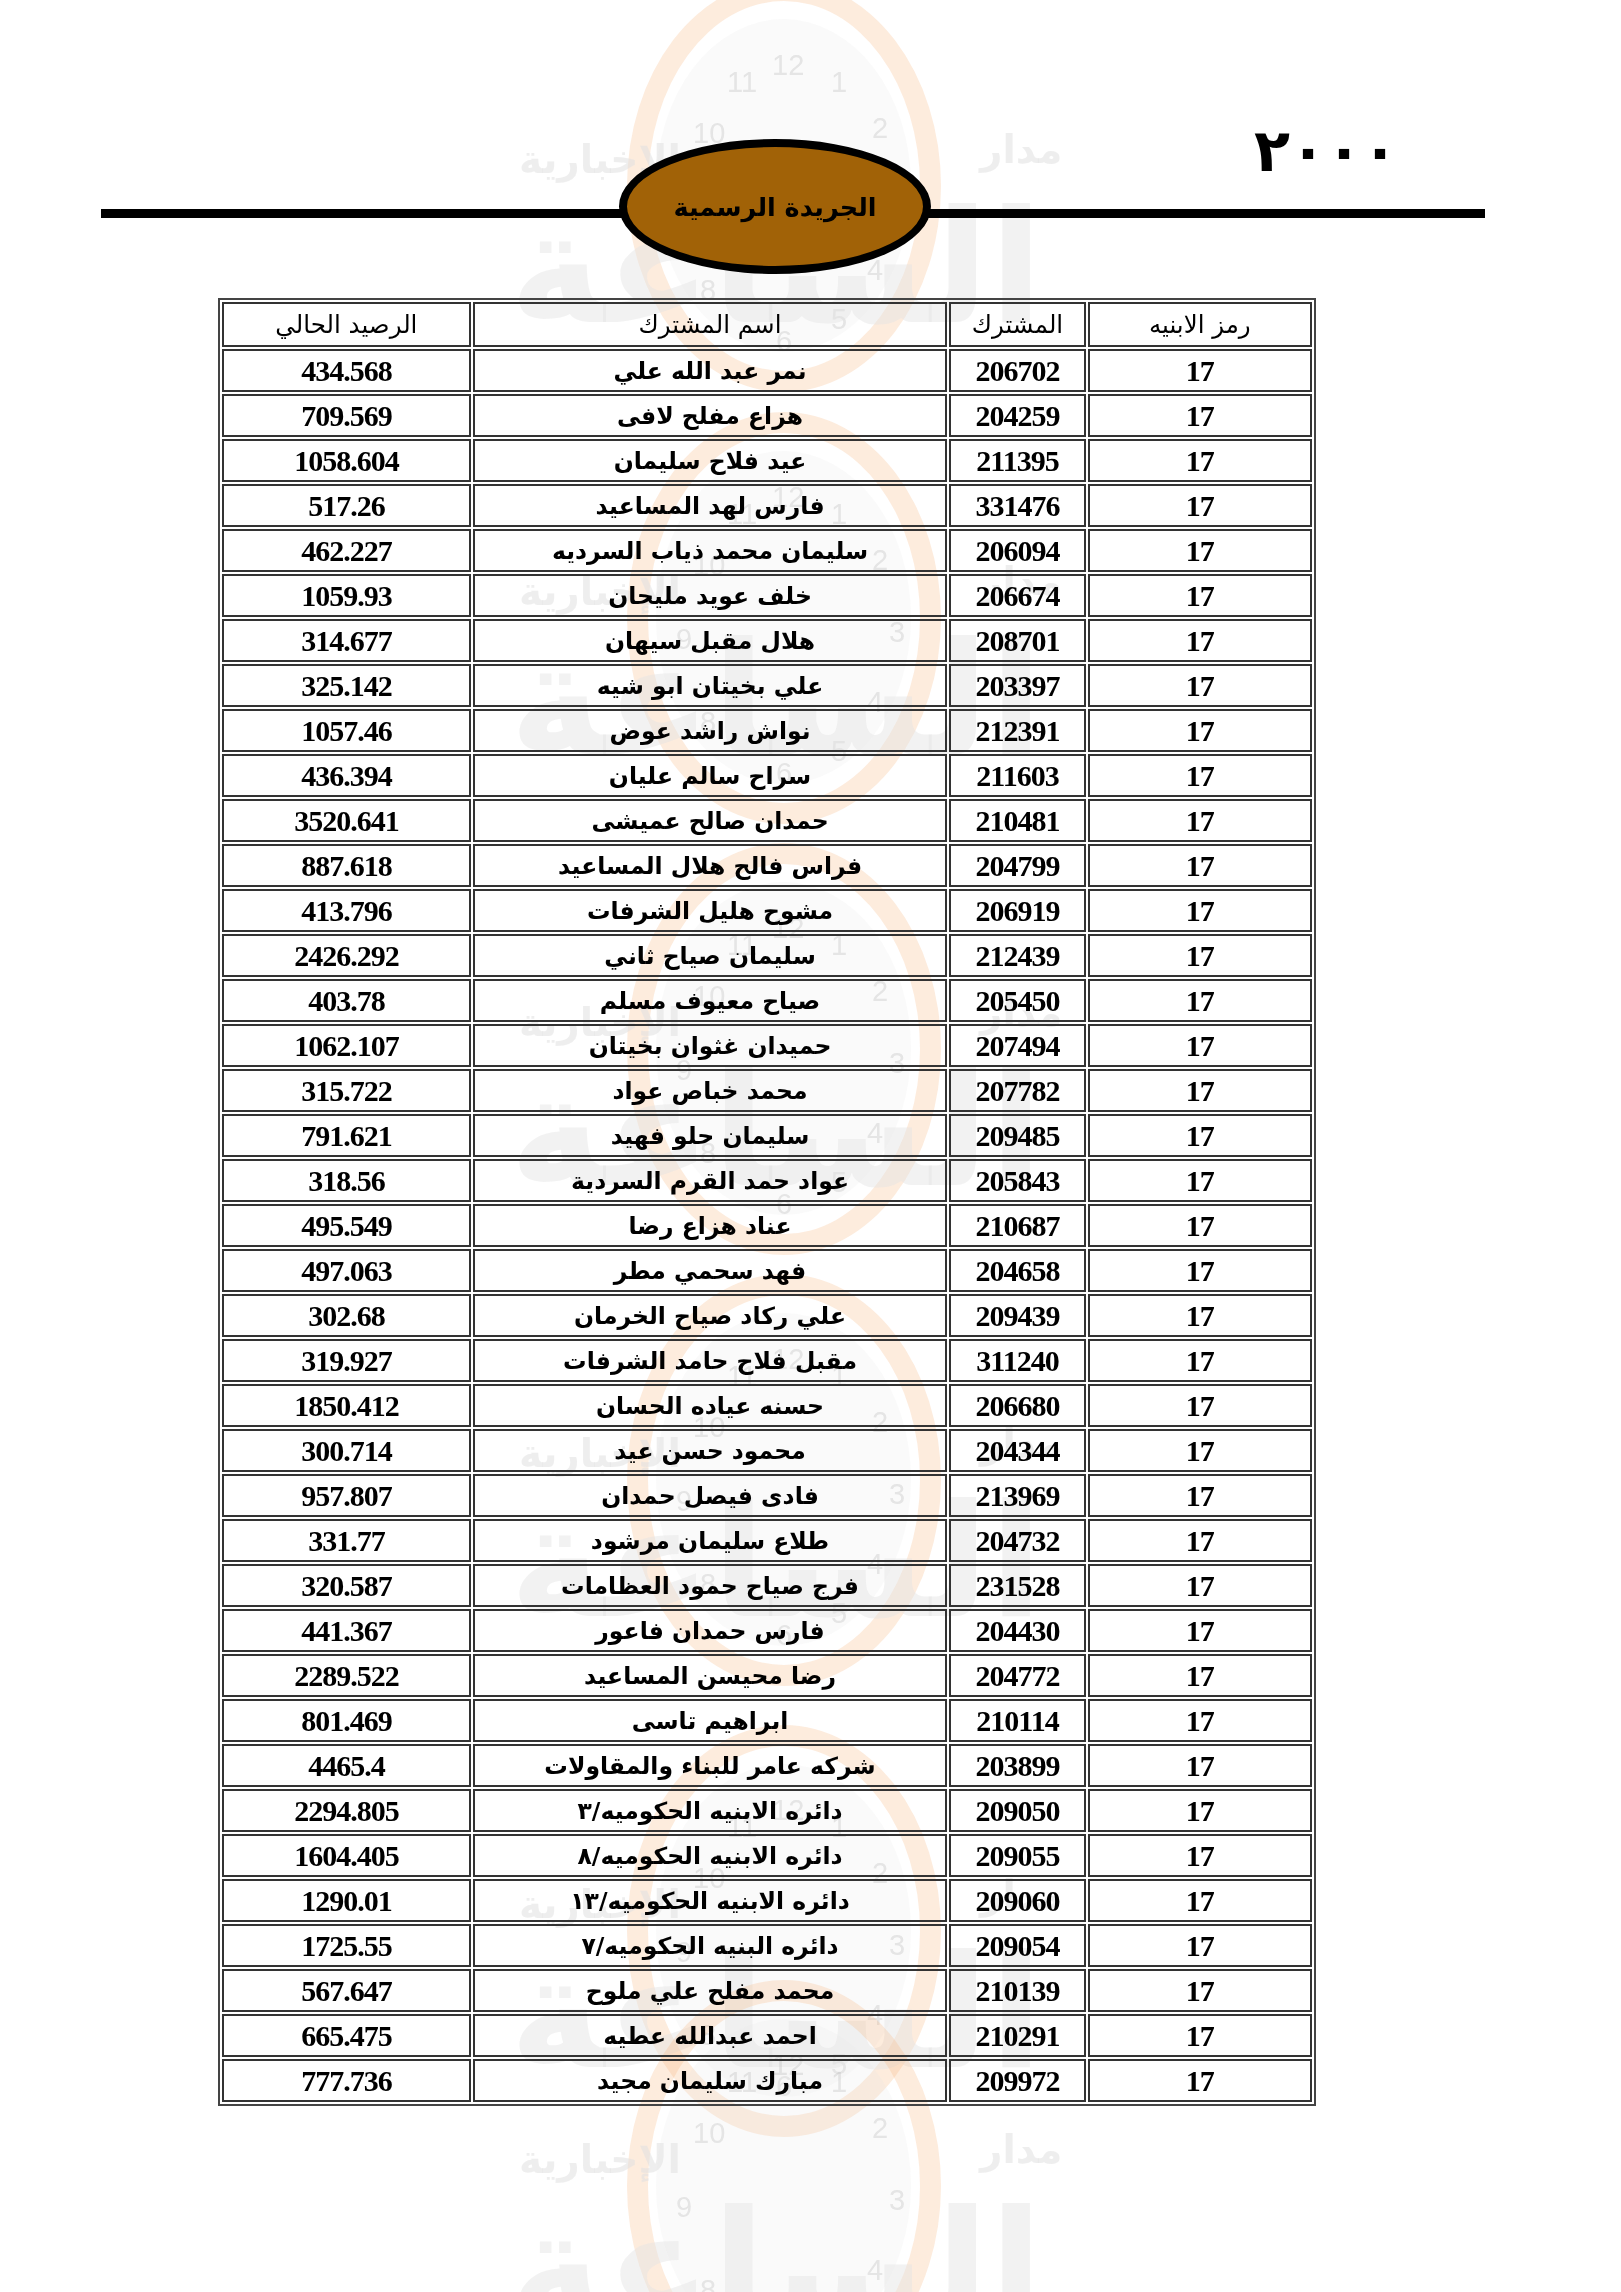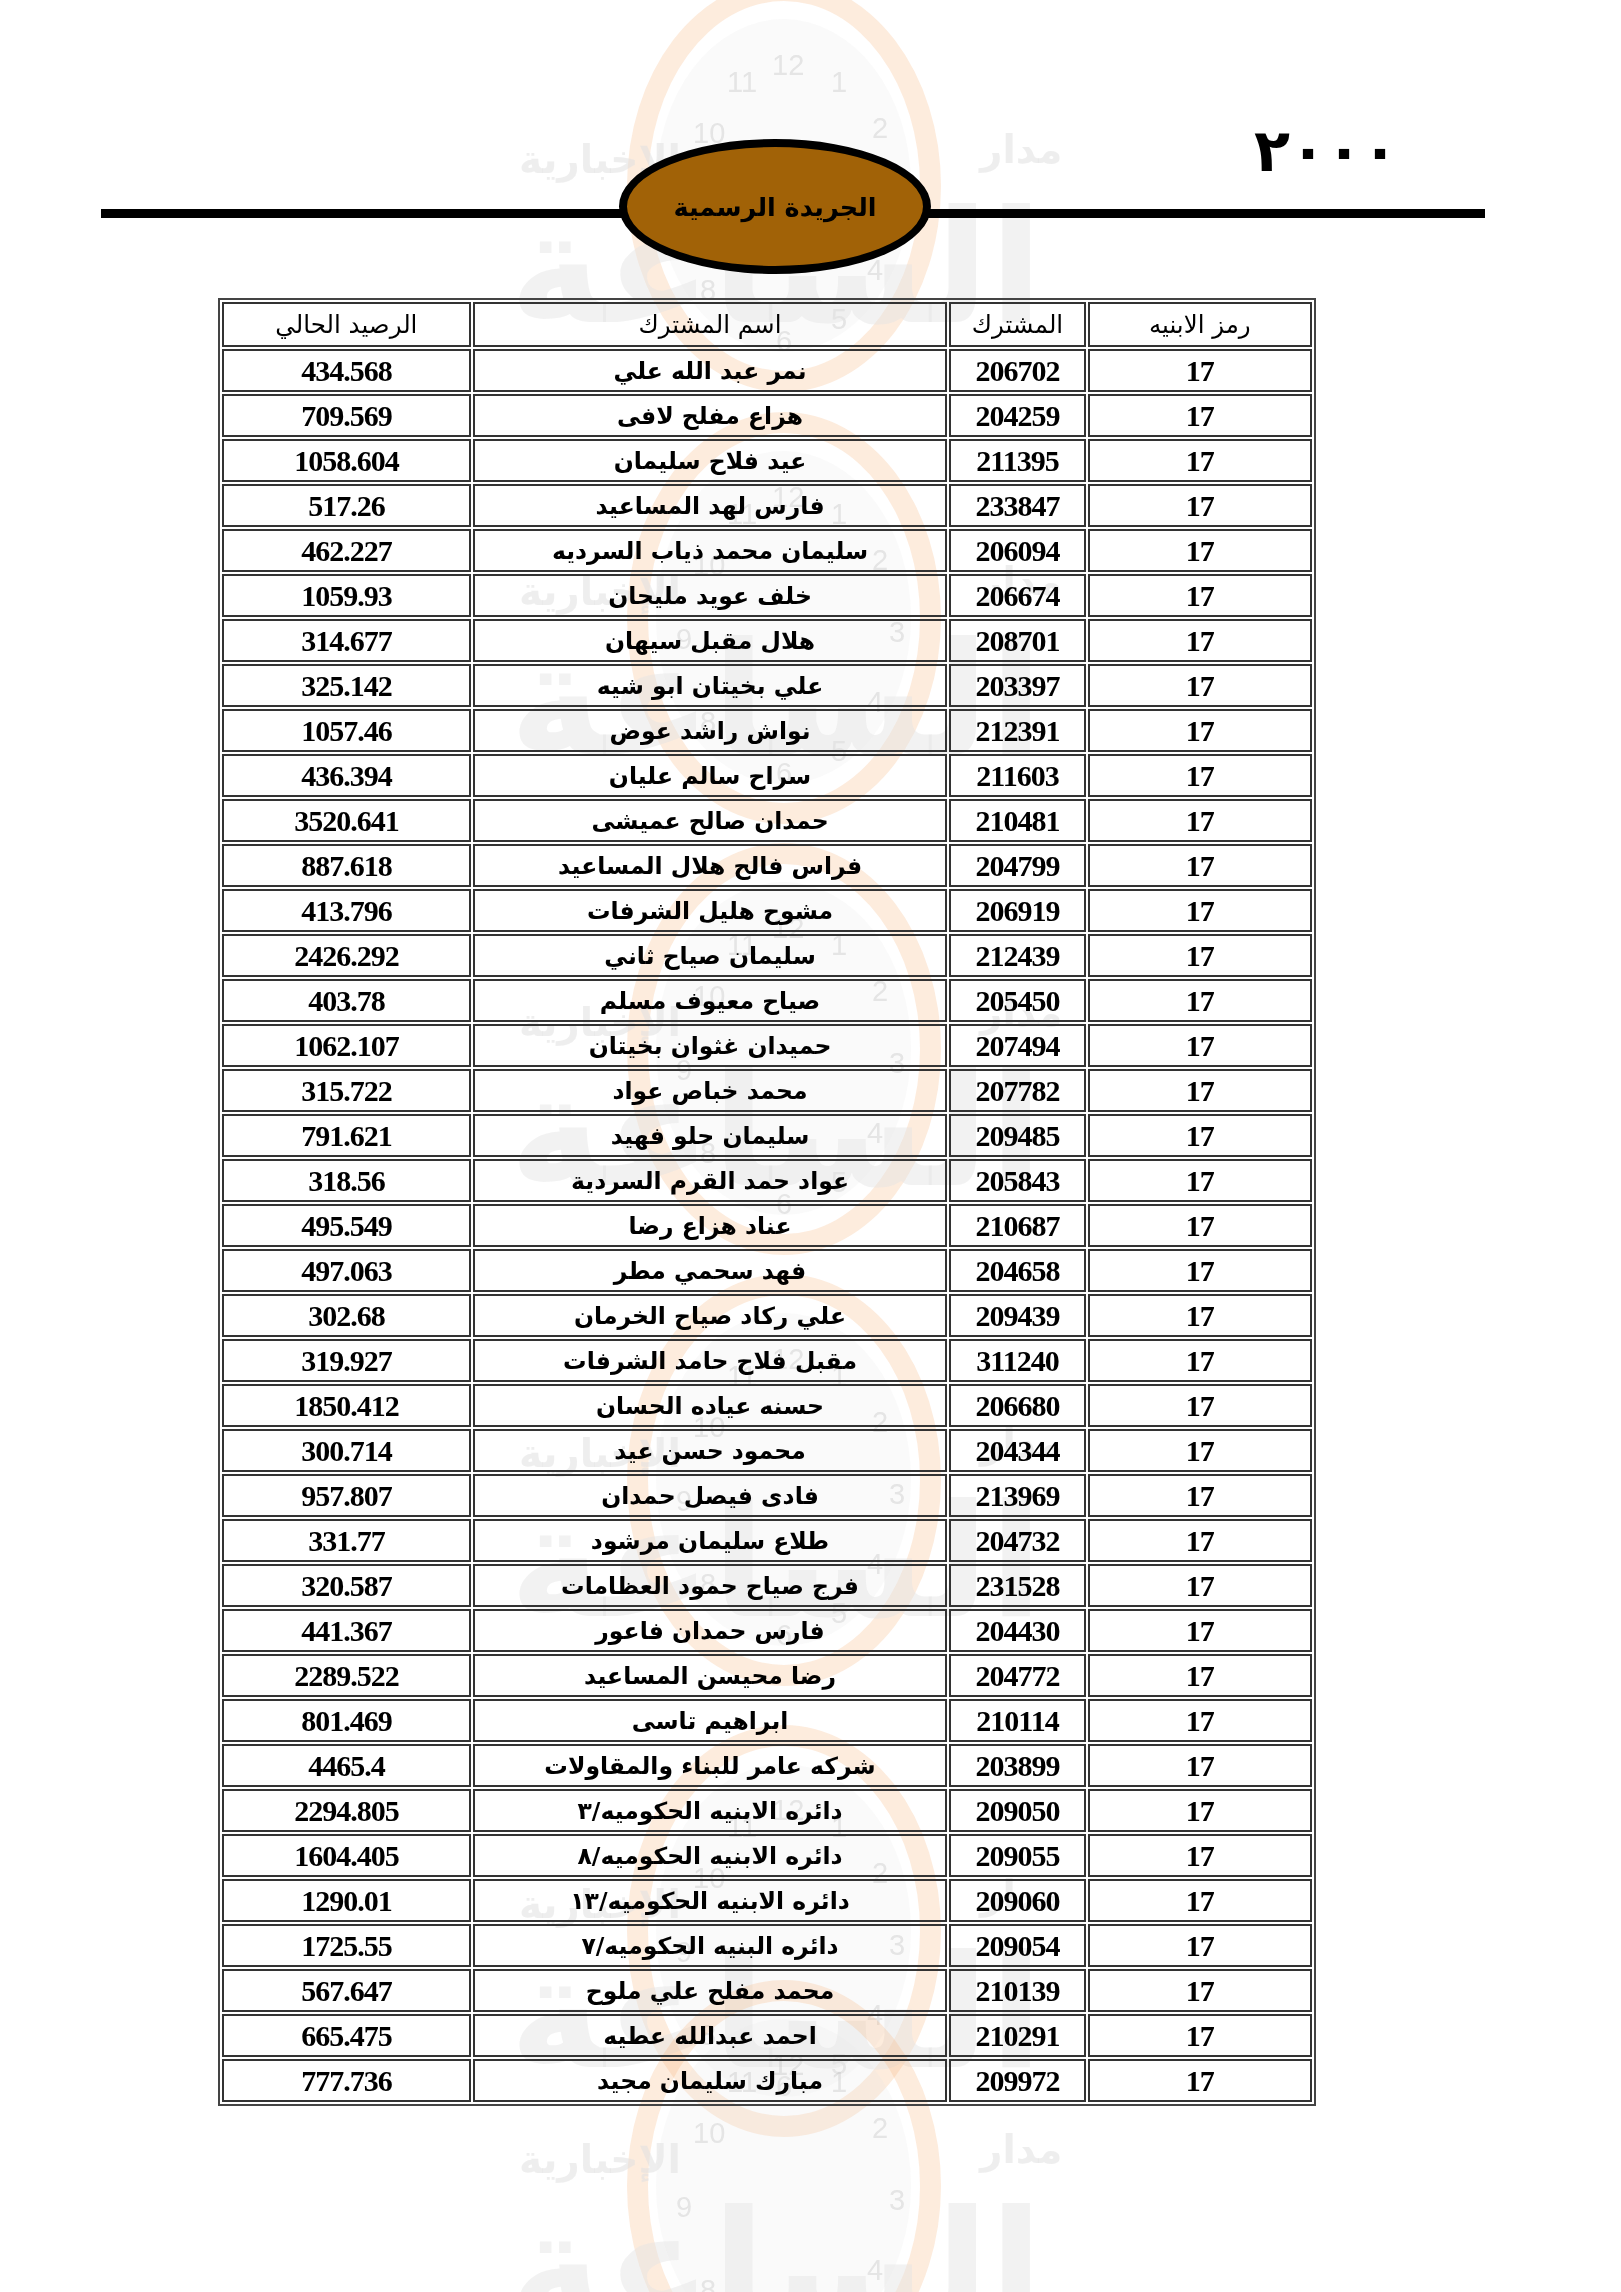--- a/index.html
+++ b/index.html
@@ -293,21 +293,21 @@
           <td class="num">709.569</td>
         </tr>
         <tr>
           <td class="num">17</td>
           <td class="num">211395</td>
           <td class="name">عيد فلاح سليمان</td>
           <td class="num">1058.604</td>
         </tr>
         <tr>
           <td class="num">17</td>
-          <td class="num">233847</td>
+          <td class="num">331476</td>
           <td class="name">فارس لهد المساعيد</td>
           <td class="num">517.26</td>
         </tr>
         <tr>
           <td class="num">17</td>
           <td class="num">206094</td>
           <td class="name">سليمان محمد ذياب السرديه</td>
           <td class="num">462.227</td>
         </tr>
         <tr>

